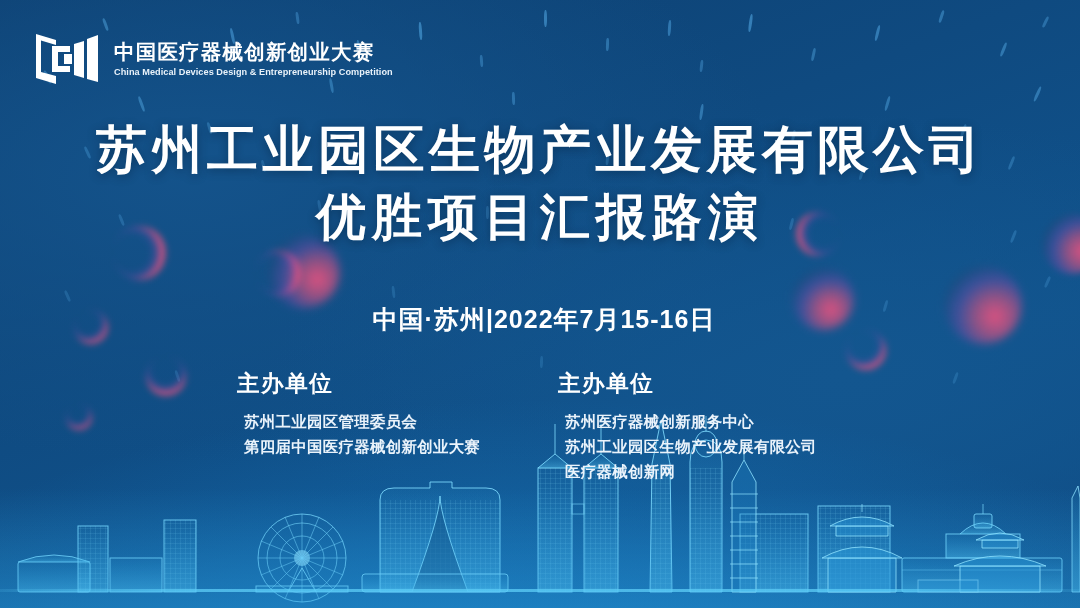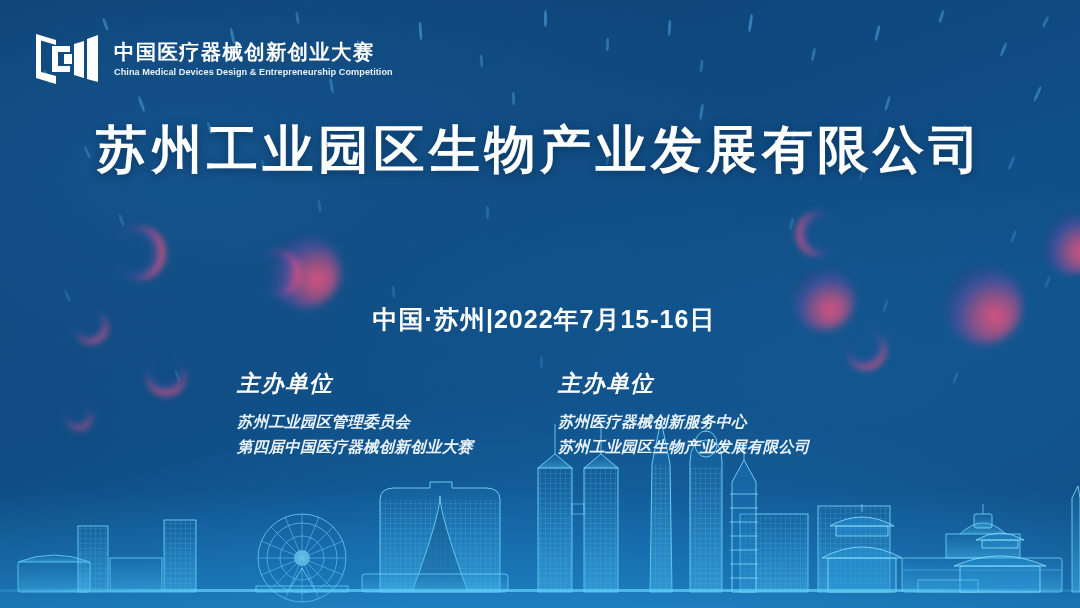--- a/index.html
+++ b/index.html
@@ -59,29 +59,29 @@
     text-shadow:0 2px 10px rgba(3,26,52,.45);
   }
   .meta{
     position:absolute;left:8px;right:0;top:303px;text-align:center;
     color:#ffffff;font-size:25px;font-weight:bold;letter-spacing:1px;white-space:nowrap;
   }
 
   
   .orgs{
     position:absolute;left:0;right:0;top:368px;
-    display:flex;justify-content:center;gap:0;font-style:italic;
+    display:flex;justify-content:center;gap:0;
   }
   .org{width:312px;}
   .org.left{padding-left:9px;}
   .org.right{padding-left:18px;}
   .org h3{
     margin:0 0 11px 0;color:#ffffff;font-size:22.5px;font-weight:bold;letter-spacing:1.6px;
   }
-  .org ul{margin:0;padding:0;list-style:none;}
+  .org ul{margin:7px;padding:0;list-style:none;}
   .org li{
     color:#eaf3fb;font-size:15.4px;font-weight:bold;line-height:1.62;letter-spacing:.35px;white-space:nowrap;
   }
 </style>
 </head>
 <body>
 
 <div class="stage">
 
   <div class="dashes">
@@ -291,34 +291,36 @@
       </g>
     </svg>
     <div class="logo-text">
       <div class="cn">中国医疗器械创新创业大赛</div>
       <div class="en">China Medical Devices Design &amp; Entrepreneurship Competition</div>
     </div>
   </div>
 
   <div class="title-wrap">
     <div class="t1">苏州工业园区生物产业发展有限公司</div>
+    <div class="t2">优胜项目汇报路演</div>
   </div>
 
   <div class="meta">中国·苏州|2022年7月15-16日</div>
 
   <div class="orgs">
     <div class="org left">
       <h3>主办单位</h3>
       <ul>
         <li>苏州工业园区管理委员会</li>
         <li>第四届中国医疗器械创新创业大赛</li>
       </ul>
     </div>
     <div class="org right">
       <h3>主办单位</h3>
       <ul>
         <li>苏州医疗器械创新服务中心</li>
         <li>苏州工业园区生物产业发展有限公司</li>
+        <li>医疗器械创新网</li>
       </ul>
     </div>
   </div>
 
 </div>
 
 </body></html>

